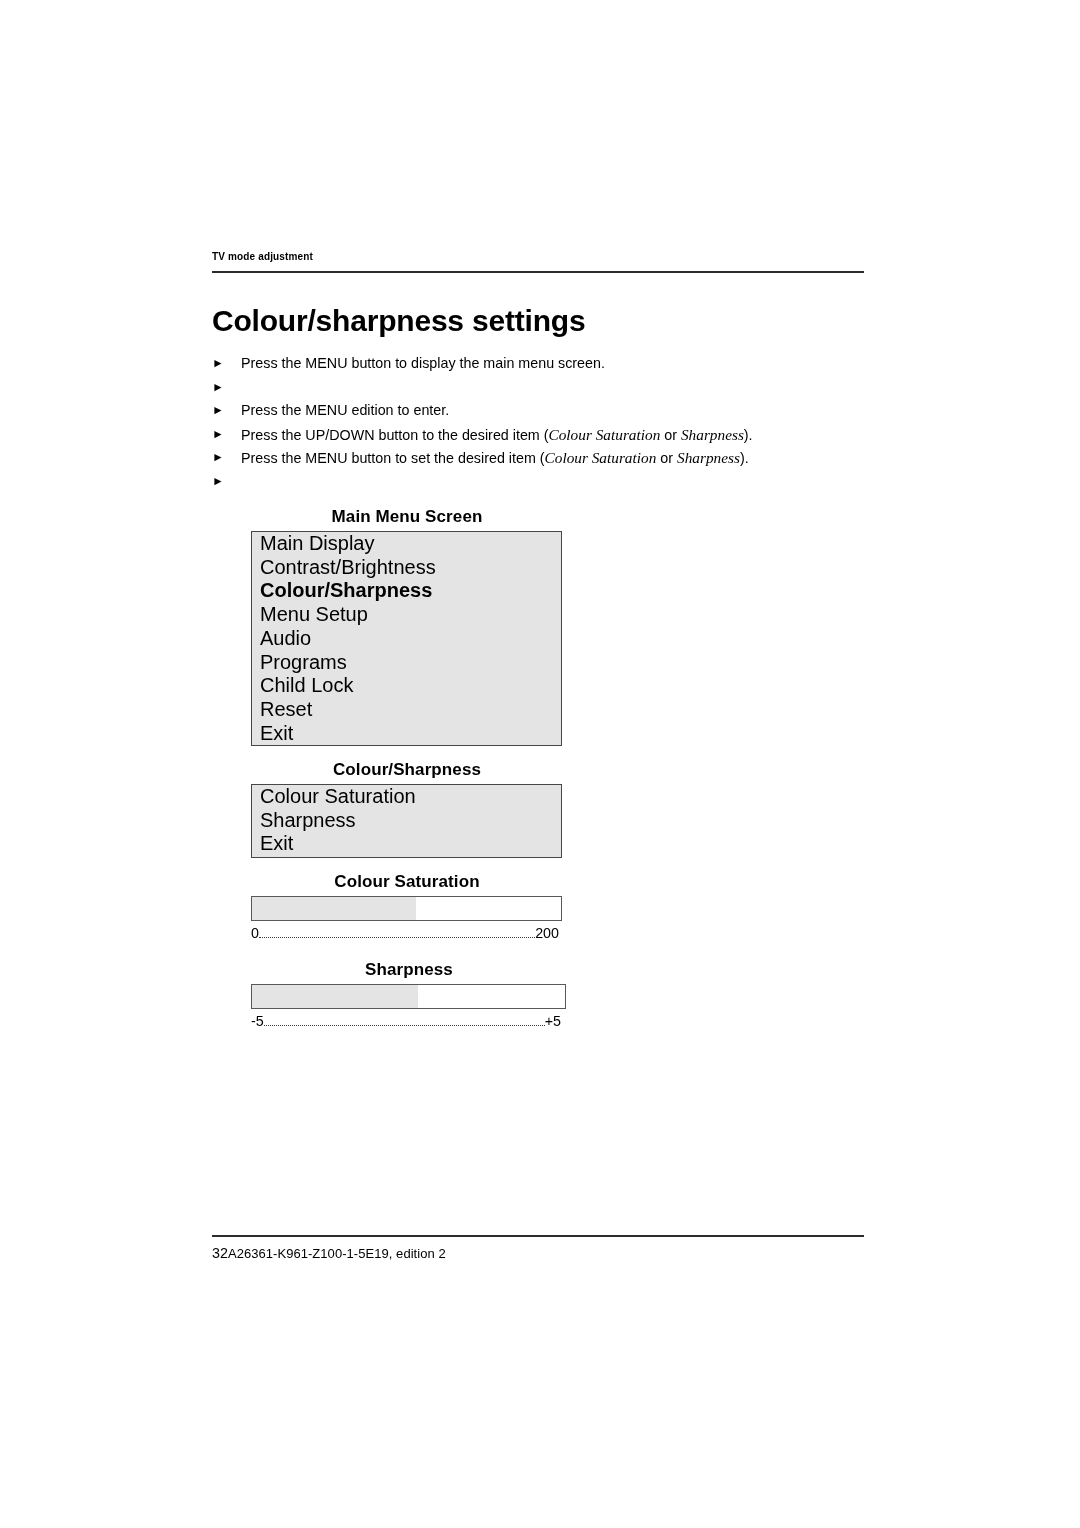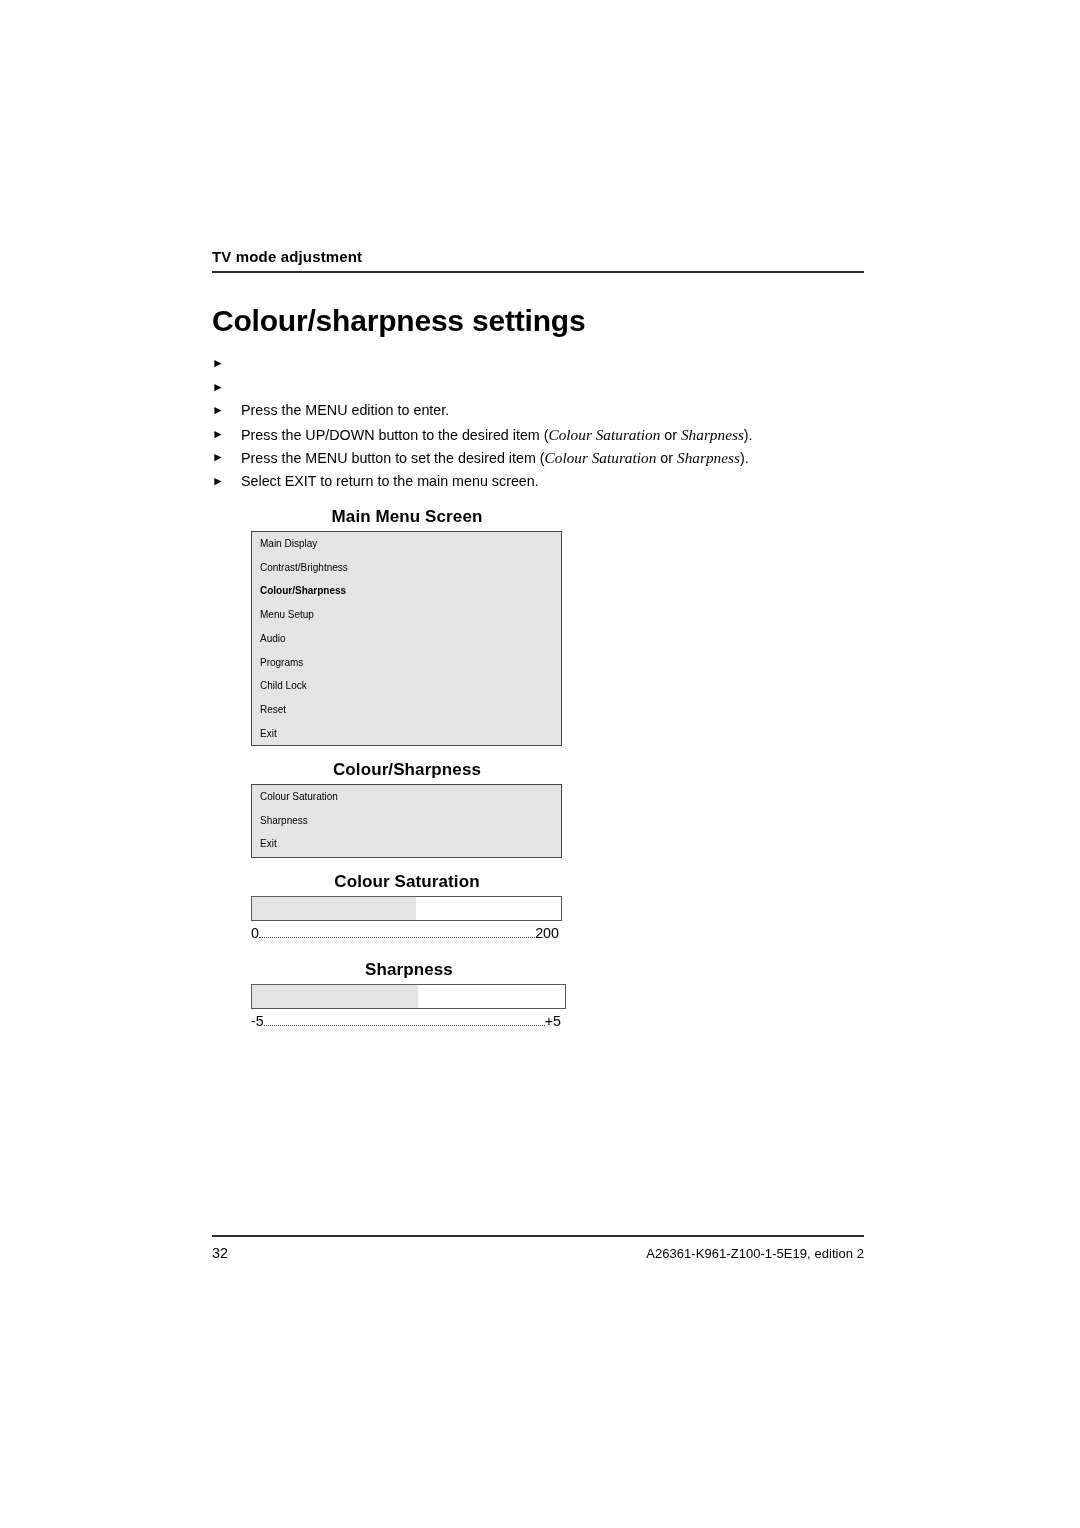--- a/index.html
+++ b/index.html
@@ -24,21 +24,21 @@
   }
 
   
   .header {
     position: absolute;
     left: 212px;
     top: 247px;
     width: 652px;
   }
   .header-title {
-    font-size: 15px;
+    font-size: 10px;
     font-weight: bold;
     letter-spacing: 0.15px;
     line-height: 20px;
   }
   .header-rule {
     margin-top: 4px;
     border-top: 2.2px solid #2c2c2c;
     width: 652px;
   }
 
@@ -92,21 +92,21 @@
     line-height: 18px;
     letter-spacing: 0.1px;
   }
   .osd-box {
     position: absolute;
     background: #e4e4e4;
     border: 1.6px solid #474747;
     box-sizing: border-box;
   }
   .osd-item {
-    font-size: 10px;
+    font-size: 20px;
     line-height: 23.7px;
     padding-left: 8px;
     white-space: nowrap;
   }
   .osd-item.selected {
     font-weight: bold;
   }
 
   
   .bar-frame {
@@ -143,21 +143,20 @@
     top: 1235px;
     width: 652px;
     border-top: 2.2px solid #2c2c2c;
   }
   .footer {
     position: absolute;
     left: 212px;
     top: 1245px;
     width: 652px;
     display: flex;
-    justify-content: space-between;
     align-items: baseline;
   }
   .footer-page {
     font-size: 14.3px;
   }
   .footer-doc {
     font-size: 13px;
     letter-spacing: 0.05px;
   }
 </style>
@@ -169,39 +168,39 @@
   <div class="header">
     <div class="header-title">TV mode adjustment</div>
     <div class="header-rule"></div>
   </div>
 
   <div class="page-title">Colour/sharpness settings</div>
 
   <div class="bullets" id="bullet-list">
       <div class="bullet-row">
         <span class="bullet-marker">►</span>
+        <span class="bullet-text"><span>Press the MENU button to display the main menu screen.</span></span>
       </div>
       <div class="bullet-row">
         <span class="bullet-marker">►</span>
       </div>
       <div class="bullet-row">
         <span class="bullet-marker">►</span>
         <span class="bullet-text"><span>Press the MENU  edition to enter.</span></span>
       </div>
       <div class="bullet-row">
         <span class="bullet-marker">►</span>
         <span class="bullet-text"><span>Press the UP/DOWN button to the desired item (</span><i>Colour Saturation</i><span> or </span><i>Sharpness</i><span>).</span></span>
       </div>
       <div class="bullet-row">
         <span class="bullet-marker">►</span>
         <span class="bullet-text"><span>Press the MENU button to set the desired item (</span><i>Colour Saturation</i><span> or </span><i>Sharpness</i><span>).</span></span>
       </div>
       <div class="bullet-row">
         <span class="bullet-marker">►</span>
-        <span class="bullet-text"><span>Select EXIT to return to the main menu screen.</span></span>
       </div>
     </div>
 
   <div class="osd-caption" style="left:251px; top:508px; width:312px;">Main Menu Screen</div>
   <div class="osd-box" style="left:251px; top:531px; width:311px; height:215px;" id="main-menu-box">
       <div class="osd-item">Main Display</div>
       <div class="osd-item">Contrast/Brightness</div>
       <div class="osd-item selected">Colour/Sharpness</div>
       <div class="osd-item">Menu Setup</div>
       <div class="osd-item">Audio</div>

